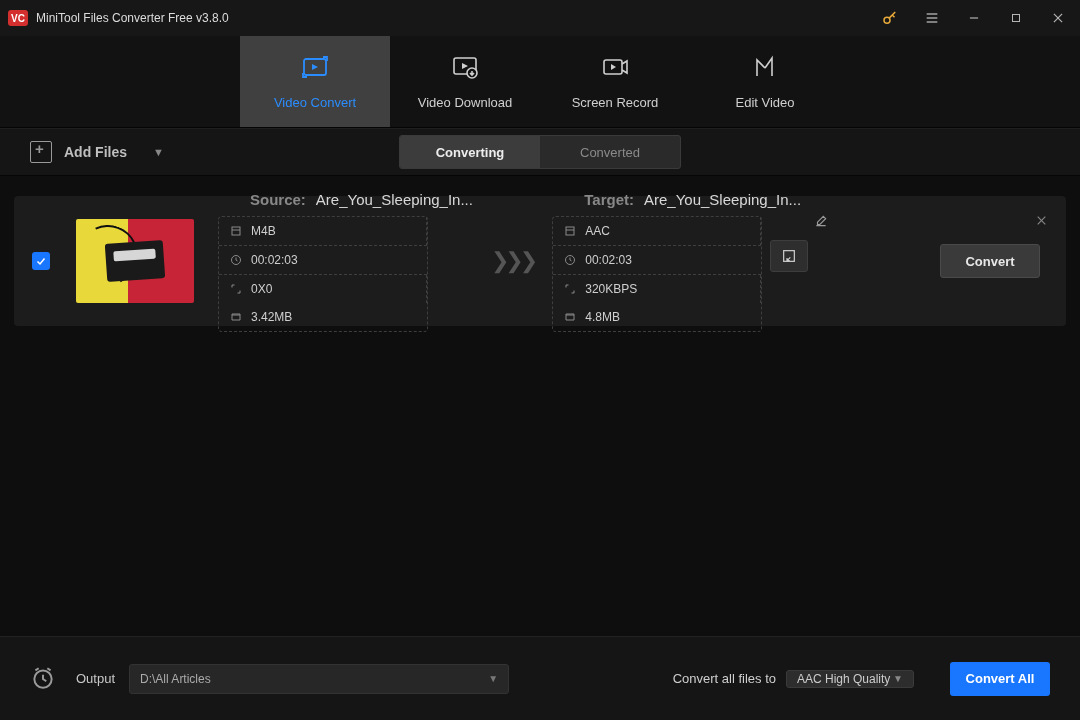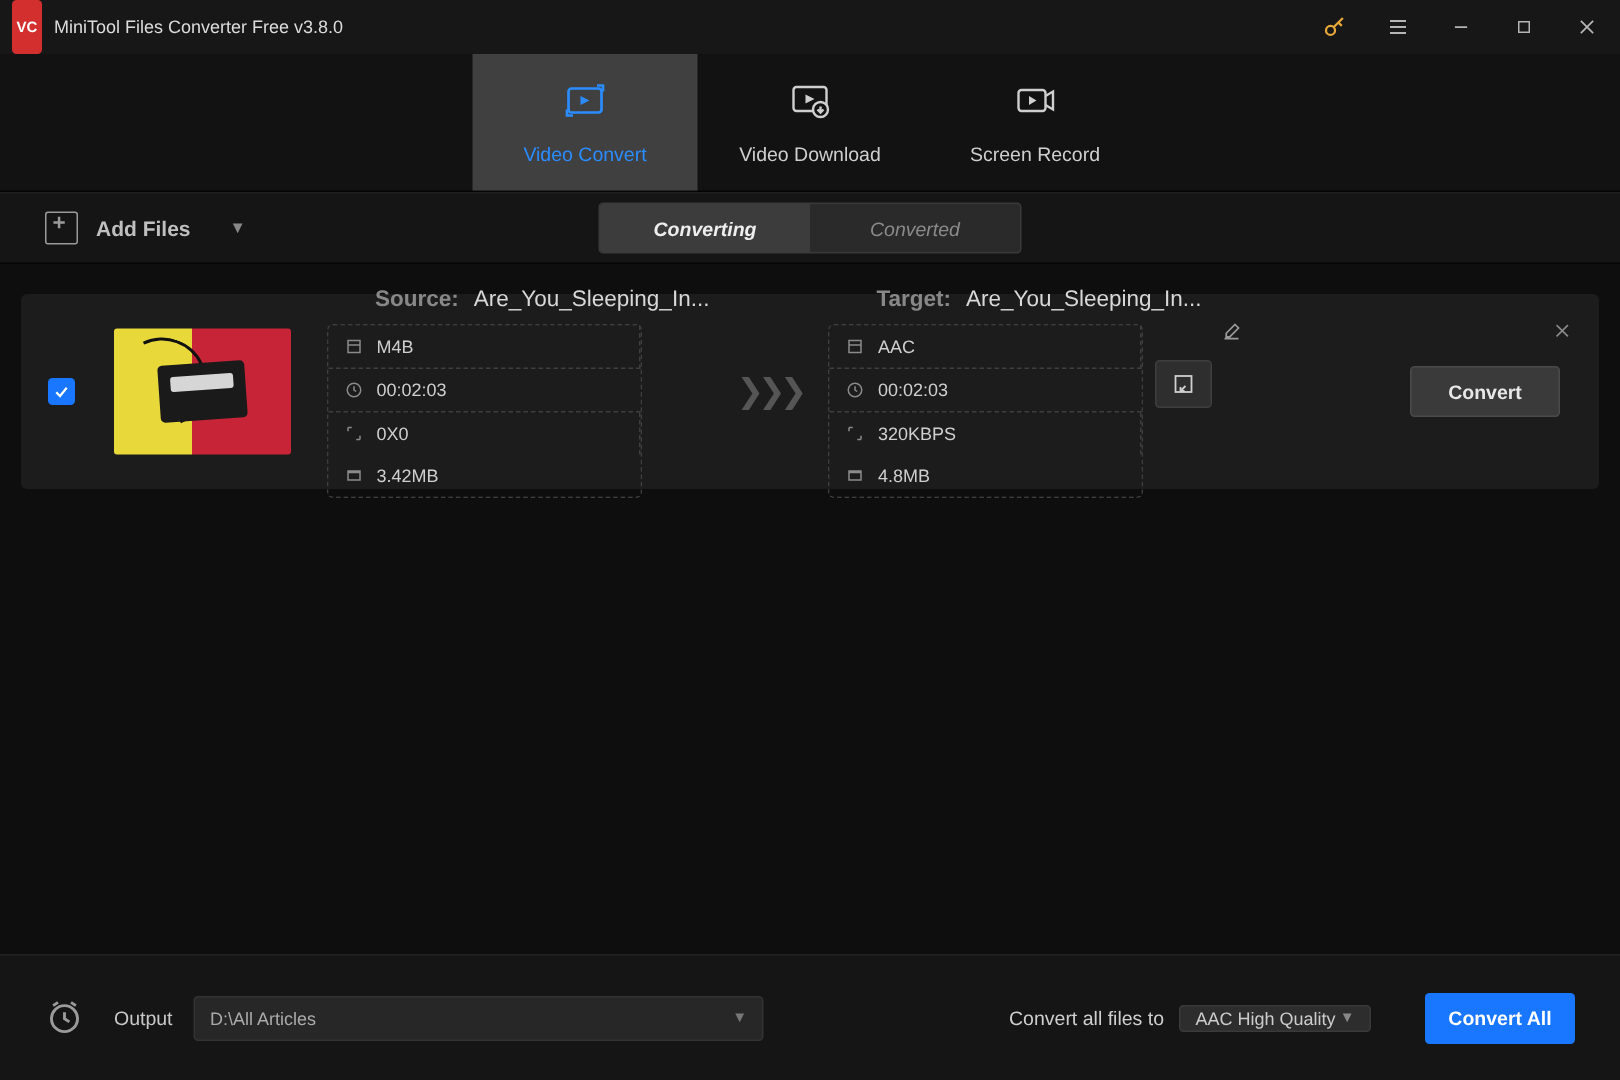--- a/index.html
+++ b/index.html
@@ -1,41 +1,41 @@
 <!DOCTYPE html>
 <html><head>
 <meta charset="utf-8">
 <style>
   * { box-sizing: border-box; margin: 0; padding: 0; font-family: -apple-system, "Segoe UI", Arial, sans-serif; }
   body { width: 1080px; height: 720px; background: #0a0a0a; color: #c8c8c8; overflow: hidden; position: relative; }
 
   
   .titlebar { height: 36px; background: #171717; display: flex; align-items: center; padding: 0 8px; justify-content: space-between; }
   .titlebar-left { display: flex; align-items: center; gap: 8px; }
-  .app-logo { width: 20px; height: 36px; background: #d32f2f; border-radius: 3px; display: flex; align-items: center; justify-content: center; color: #fff; font-size: 10px; font-weight: 700; }
+  .app-logo { width: 20px; height: 16px; background: #d32f2f; border-radius: 3px; display: flex; align-items: center; justify-content: center; color: #fff; font-size: 10px; font-weight: 700; }
   .app-title { font-size: 12px; color: #dcdcdc; }
   .titlebar-right { display: flex; align-items: center; gap: 14px; }
   .tb-icon { width: 28px; height: 28px; display: flex; align-items: center; justify-content: center; color: #b5b5b5; cursor: pointer; }
   .tb-icon.key { color: #e8a93a; }
 
   
   .tabs { height: 92px; background: #121212; display: flex; justify-content: center; gap: 0; border-bottom: 1px solid #050505; }
   .tab { width: 150px; display: flex; flex-direction: column; align-items: center; justify-content: center; gap: 14px; cursor: pointer; color: #cfcfcf; }
   .tab .tab-icon { height: 28px; display: flex; align-items: center; justify-content: center; }
   .tab .tab-label { font-size: 13px; }
   .tab.active { background: #404040; color: #2b8cff; }
   .tab.active .tab-label { color: #2b8cff; }
 
   
   .toolbar { height: 48px; background: #151515; display: flex; align-items: center; padding: 0 30px; position: relative; border-top: 1px solid #1f1f1f; border-bottom: 1px solid #050505; }
   .add-files { display: flex; align-items: center; gap: 12px; color: #bfbfbf; font-size: 14px; cursor: pointer; font-weight: 600; }
   .add-files .pl-icon { width: 22px; height: 22px; border: 1.5px solid #9a9a9a; border-radius: 2px; position: relative; }
   .add-files .pl-icon::before { content: "+"; position: absolute; top: -2px; left: 4px; color: #9a9a9a; font-size: 15px; }
   .add-files .chev { margin-left: 14px; color: #888; font-size: 11px; }
-  .seg { position: absolute; left: 50%; transform: translateX(-50%); display: flex; background: #2a2a2a; border-radius: 3px; overflow: hidden; border: 1px solid #3a3a3a; font-style: italic; }
+  .seg { position: absolute; left: 50%; transform: translateX(-50%); display: flex; background: #2a2a2a; border-radius: 3px; overflow: hidden; border: 1px solid #3a3a3a; }
   .seg div { width: 140px; height: 32px; display: flex; align-items: center; justify-content: center; font-size: 13px; cursor: pointer; color: #8a8a8a; }
   .seg div.on { background: #3c3c3c; color: #eee; font-weight: 600; }
 
   
   .main { position: absolute; top: 176px; bottom: 84px; left: 0; right: 0; background: #0e0e0e; padding: 20px 14px; }
   .card { background: #1c1c1c; border-radius: 4px; height: 130px; display: flex; align-items: center; padding: 0 18px; position: relative; }
   .chk { width: 18px; height: 18px; background: #1976ff; border-radius: 3px; display: flex; align-items: center; justify-content: center; color: #fff; cursor: pointer; margin-right: 26px; }
   .thumb { width: 118px; height: 84px; border-radius: 2px; background: linear-gradient(90deg, #e8d83a 0 44%, #c72437 44% 100%); position: relative; overflow: hidden; margin-right: 24px; }
   .thumb .cassette { position: absolute; left: 50%; top: 50%; width: 58px; height: 38px; transform: translate(-50%,-50%) rotate(-4deg); background: #1a1a1a; border-radius: 3px; }
   .thumb .cassette::before { content: ""; position: absolute; left: 8px; top: 8px; right: 8px; height: ありません10px; background: #d8d8d8; border-radius: 2px; }
@@ -136,20 +136,28 @@
   </div>
   <div class="tab">
     <div class="tab-icon">
       <svg width="30" height="26" viewBox="0 0 30 26" fill="none" stroke="#cfcfcf" stroke-width="1.6">
           <rect x="4" y="6" width="18" height="14" rx="2"></rect>
           <polygon points="11,10 11,16 16,13" fill="#cfcfcf" stroke="none"></polygon>
           <path d="M22 10 l5 -3 v12 l-5 -3"></path>
         </svg>
     </div>
     <div class="tab-label">Screen Record</div>
+  </div>
+  <div class="tab">
+    <div class="tab-icon">
+      <svg width="28" height="26" viewBox="0 0 28 26" fill="none" stroke="#cfcfcf" stroke-width="1.6">
+          <path d="M6 22 V6 l8 8 M14 14 l7 -10 v18"></path>
+        </svg>
+    </div>
+    <div class="tab-label">Edit Video</div>
   </div>
 </div>
 
 <div class="toolbar">
   <div class="add-files">
     <span class="pl-icon"></span>
     <span>Add Files</span>
     <span class="chev">▼</span>
   </div>
   <div class="seg">

